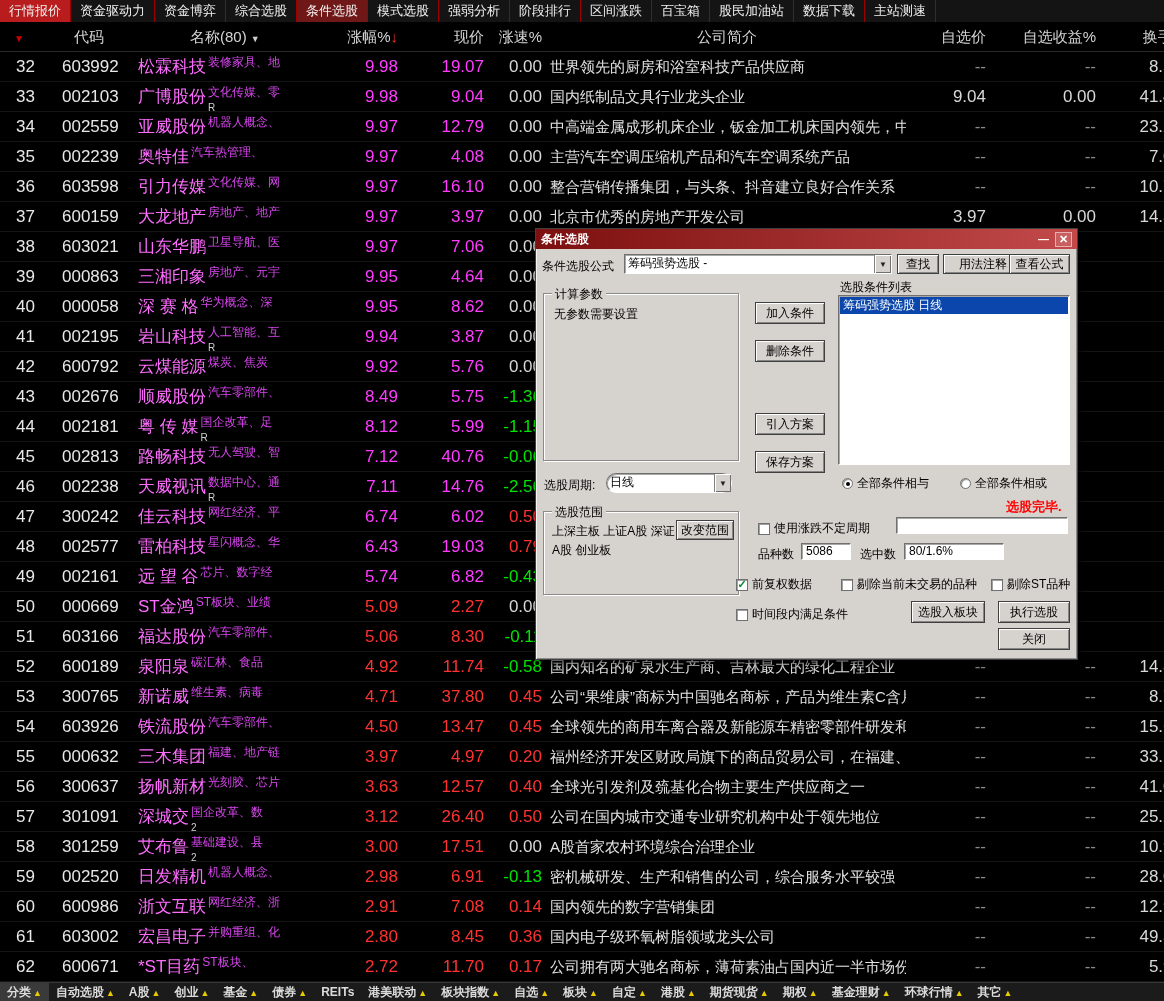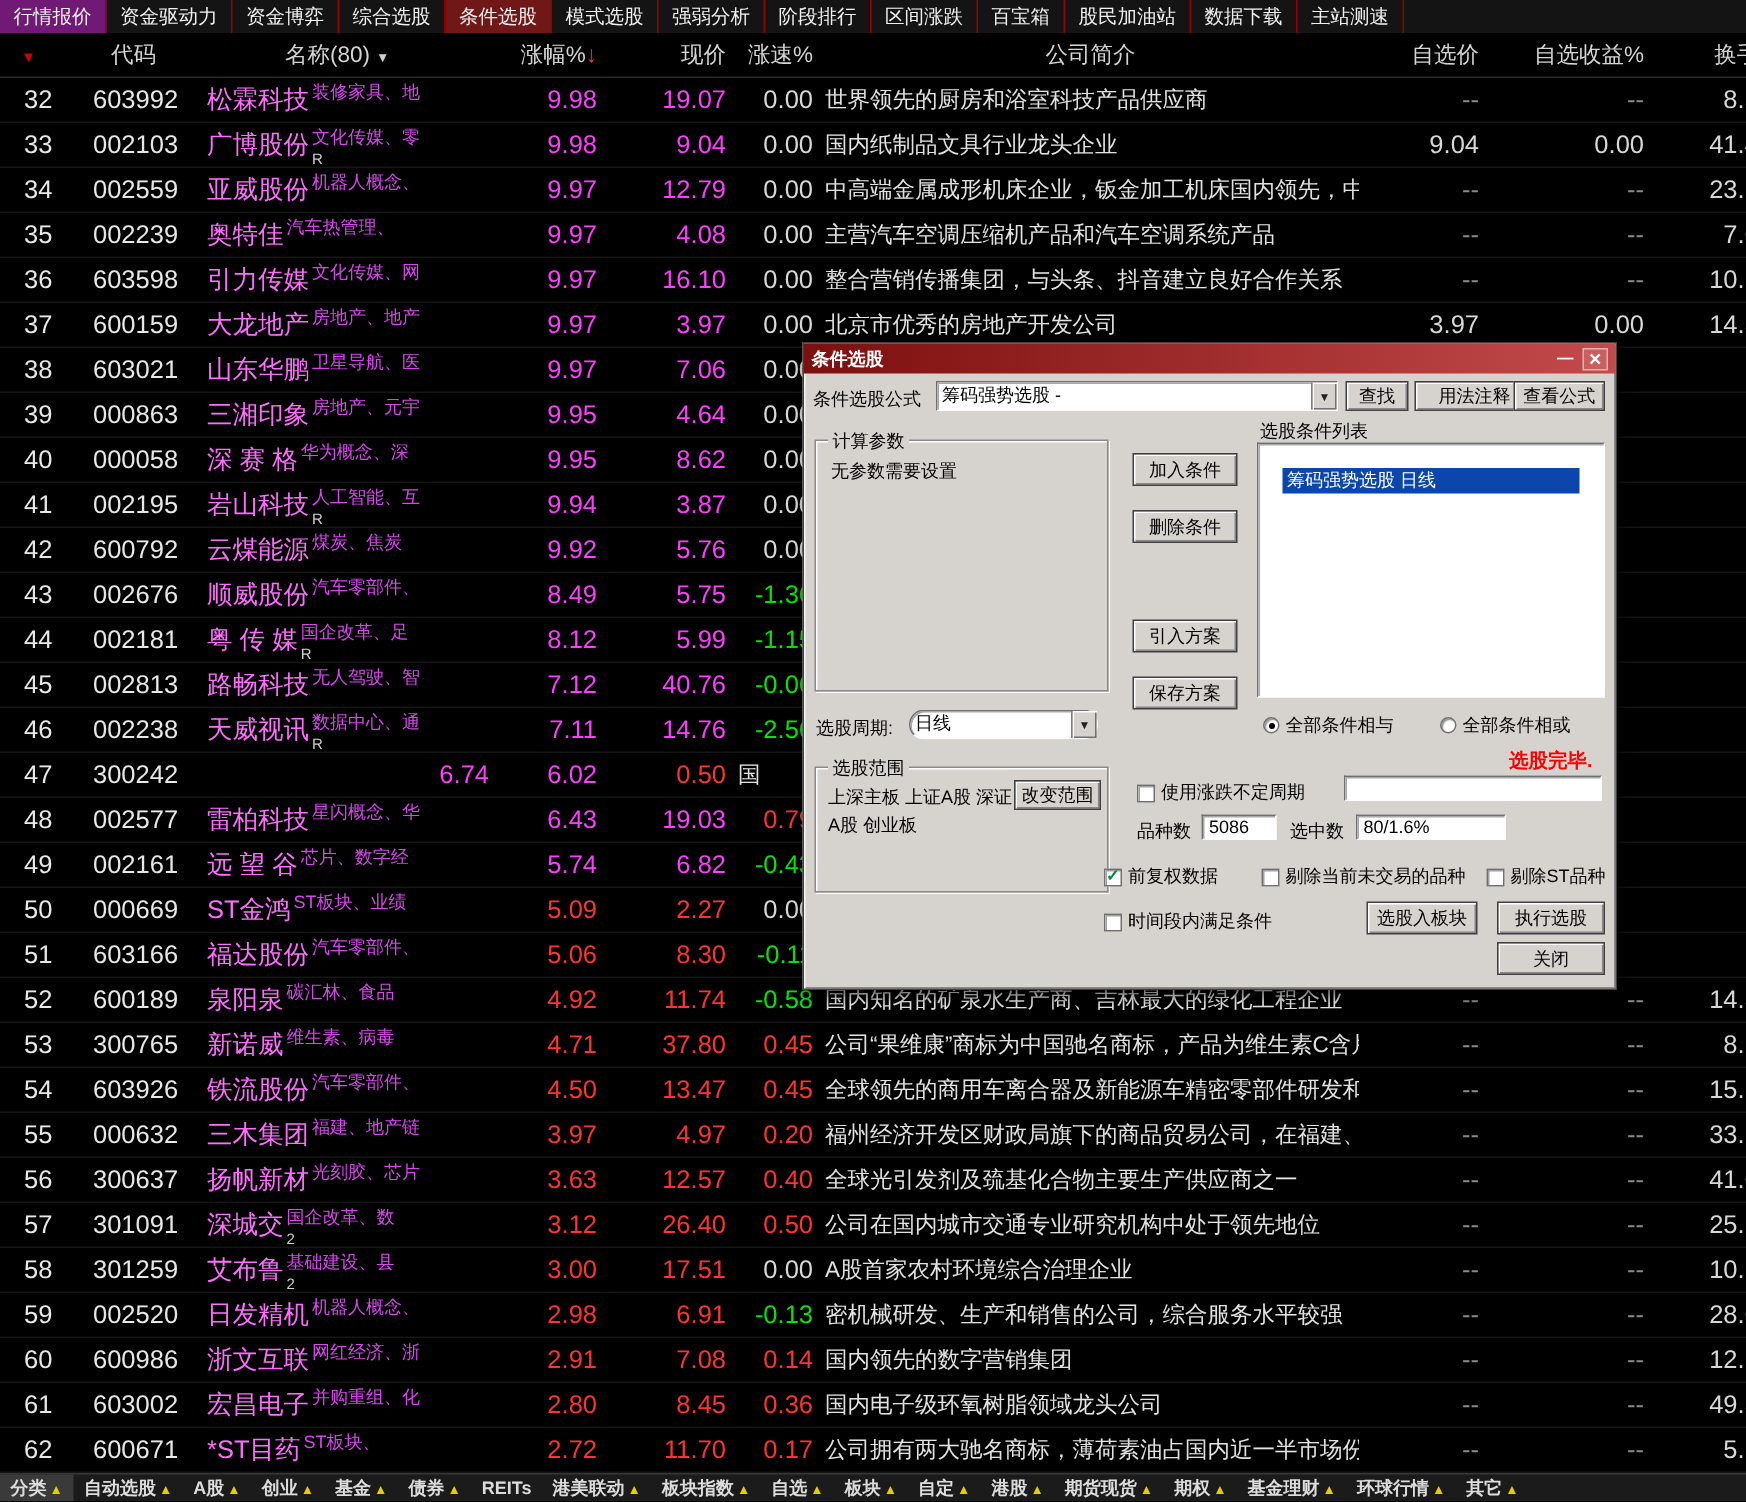--- a/index.html
+++ b/index.html
@@ -4,21 +4,21 @@
 <style>
   * { margin:0; padding:0; box-sizing:border-box; }
   html,body { background:#000; }
   .app { position:relative; width:1164px; height:1001px; background:#000; overflow:hidden;
          font-family:"Liberation Sans", sans-serif; }
 
   
   .menubar { height:22px; display:flex; background:#141414; align-items:stretch; }
   .mitem { padding:0 9px; line-height:22px; font-size:13px; color:#f0f0f0;
            border-right:1px solid #9b0000; white-space:nowrap; cursor:default; }
-  .mitem.page { background:#701a75; }
+  .mitem.page { background:#b91c1c; }
   .mitem.active { background:#701818; }
 
   
   .grid { display:grid; grid-template-columns:56px 78px 198px 72px 86px 58px 358px 86px 110px 86px 70px; }
   .thead { height:30px; line-height:30px; font-size:15px; color:#d4d4d4;
            border-bottom:1px solid #2a2a2a; background:#000; }
   .thead .c { overflow:hidden; white-space:nowrap; }
   .rows {}
   .trow { height:30px; line-height:29px; border-bottom:1px solid #151515; cursor:default; }
   .c { overflow:hidden; white-space:nowrap; }
@@ -79,21 +79,21 @@
   #grp-params { left:7px; top:44px; width:196px; height:168px; }
   #params-empty { position:absolute; left:10px; top:12px; }
   #period-label { left:8px; top:228px; }
   #period-combo { left:70px; top:224px; width:126px; height:20px;border-radius:10px; }
   #btn-add { left:219px; top:53px; width:70px; height:22px; }
   #btn-del { left:219px; top:91px; width:70px; height:22px; }
   #btn-import { left:219px; top:164px; width:70px; height:22px; }
   #btn-save { left:219px; top:202px; width:70px; height:22px; }
   #list-label { left:304px; top:30px; }
   #cond-list { position:absolute; left:302px; top:46px; width:232px; height:170px; }
-  #cond-item { height:17px; line-height:17px; background:#0a46ab; color:#fff; padding-left:3px; margin:16px; }
+  #cond-item { height:17px; line-height:17px; background:#0a46ab; color:#fff; padding-left:3px; margin:1px; }
   .radio { position:absolute; display:flex; align-items:center; white-space:nowrap; }
   .rdot { width:11px; height:11px; border-radius:50%; background:#fff; border:1px solid #707070;
           box-shadow:inset 1px 1px 1px #909090; margin-right:4px; position:relative; }
   .radio.sel .rdot::after { content:''; position:absolute; left:3px; top:3px; width:4px; height:4px;
                             background:#000; border-radius:50%; }
   #radio-and { left:306px; top:226px;justify-content:space-between; }
   #radio-or { left:424px; top:226px; }
   #done-text { position:absolute; left:470px; top:249px; color:#f00; font-weight:bold; font-size:13px; }
   #grp-scope { left:7px; top:262px; width:196px; height:84px; }
   #scope-text { position:absolute; left:8px; top:10px; width:124px; line-height:19px; }
@@ -328,20 +328,21 @@
         <div class="c num m">14.76</div>
         <div class="c num g">-2.56</div>
         <div class="c desc">深</div>
         <div class="c num w"></div>
         <div class="c num w"></div>
         <div class="c num w"></div>
       </div>
       <div class="grid trow">
         <div class="c idx">47</div>
         <div class="c code">300242</div>
+        <div class="c namec"><span class="nm">佳云科技</span><span class="tagwrap"><span class="tag">网红经济、平</span></span></div>
         <div class="c num m">6.74</div>
         <div class="c num m">6.02</div>
         <div class="c num r">0.50</div>
         <div class="c desc">国</div>
         <div class="c num w"></div>
         <div class="c num w"></div>
         <div class="c num w"></div>
       </div>
       <div class="grid trow">
         <div class="c idx">48</div>

